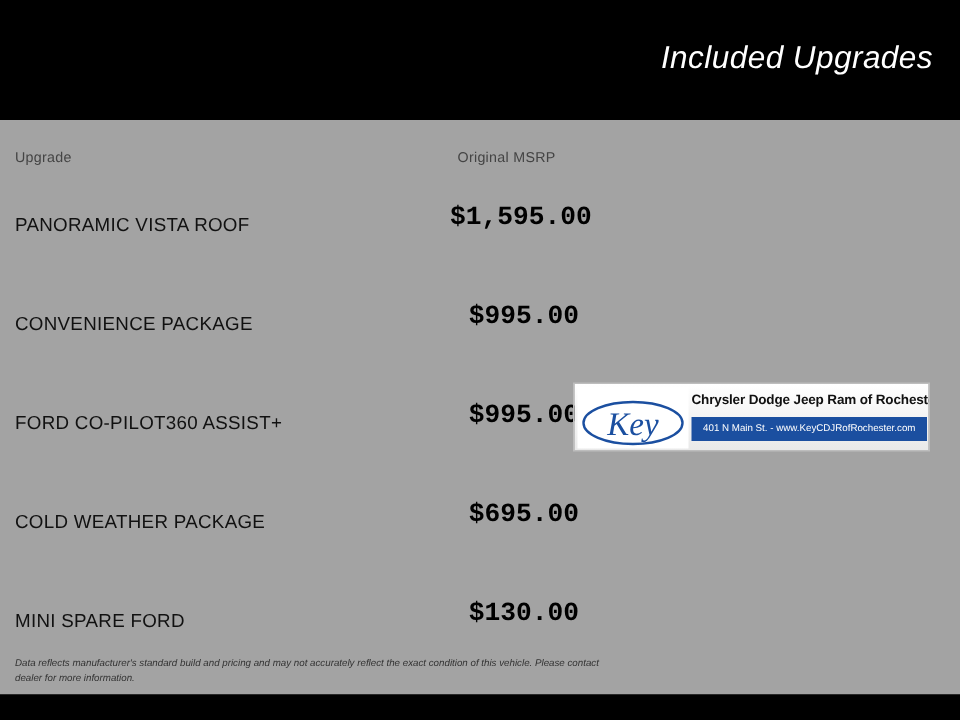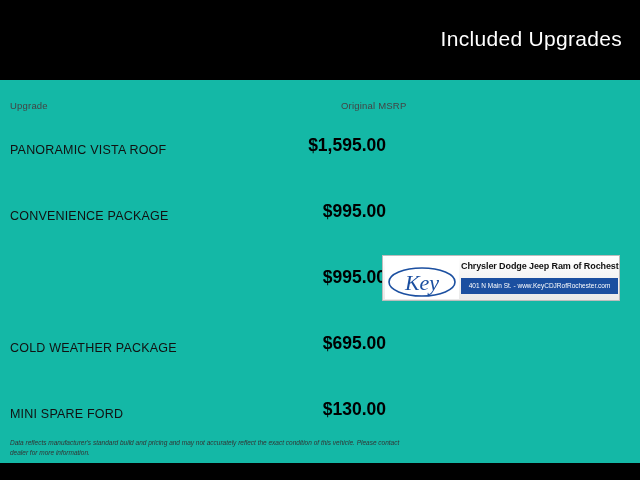--- a/index.html
+++ b/index.html
@@ -21,57 +21,57 @@
   }
   
   .header {
     position: absolute;
     left: 0;
     top: 0;
     width: 640px;
     height: 100px;
     background: #000000;
     box-sizing: border-box;
+    font-style: italic;
   }
   .header-title {
     position: absolute;
     right: 18px;
     top: 27px;
     color: #ffffff;
     font-size: 21px;
     font-weight: 400;
     letter-spacing: 0.3px;
     white-space: nowrap;
   }
   
   .panel {
     position: absolute;
     left: 0;
     top: 80px;
     width: 640px;
     height: 383px;
-    background: #14b8a6;
+    background: #a3a3a3;
   }
   
   .col-head-upgrade {
     position: absolute;
     left: 10px;
     top: 20px;
     font-size: 9.5px;
     color: #444444;
     letter-spacing: 0.2px;
   }
   .col-head-msrp {
     position: absolute;
     left: 305px;
     top: 20px;
     font-size: 9.5px;
     color: #444444;
     letter-spacing: 0.2px;
-    margin-left: 36px;
   }
   
   .rows {
     position: absolute;
     left: 0;
     top: 45px;
     width: 620px;
   }
   .row {
     position: relative;
@@ -89,20 +89,21 @@
   .row-price {
     position: absolute;
     left: 300px;
     top: 10px;
     width: 86px;
     text-align: right;
     font-size: 17.5px;
     font-weight: bold;
     color: #000000;
     white-space: nowrap;
+    font-family: Liberation Mono, monospace;
   }
   
   .disclaimer {
     position: absolute;
     left: 10px;
     top: 358px;
     width: 400px;
     font-size: 6.5px;
     line-height: 1.5;
     color: #333333;
@@ -195,20 +196,21 @@
         <div class="row-name">PANORAMIC VISTA ROOF</div>
         <div class="row-price">$1,595.00</div>
       </div>
 
       <div class="row">
         <div class="row-name">CONVENIENCE PACKAGE</div>
         <div class="row-price">$995.00</div>
       </div>
 
       <div class="row">
+        <div class="row-name">FORD CO-PILOT360 ASSIST+</div>
         <div class="row-price">$995.00</div>
       </div>
 
       <div class="row">
         <div class="row-name">COLD WEATHER PACKAGE</div>
         <div class="row-price">$695.00</div>
       </div>
 
       <div class="row">
         <div class="row-name">MINI SPARE FORD</div>

